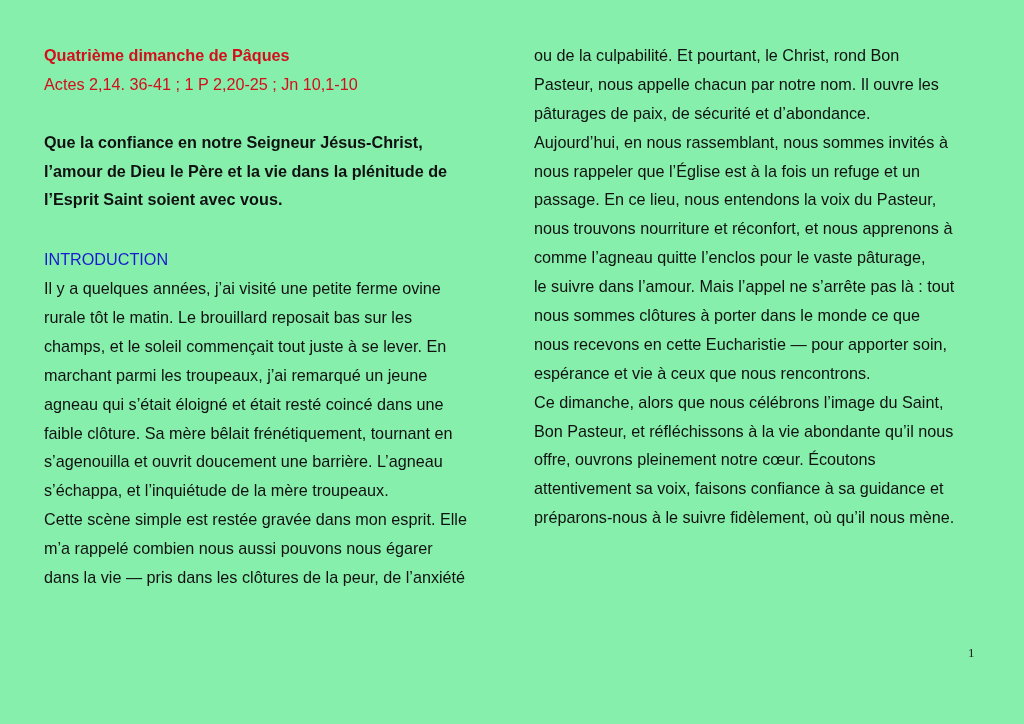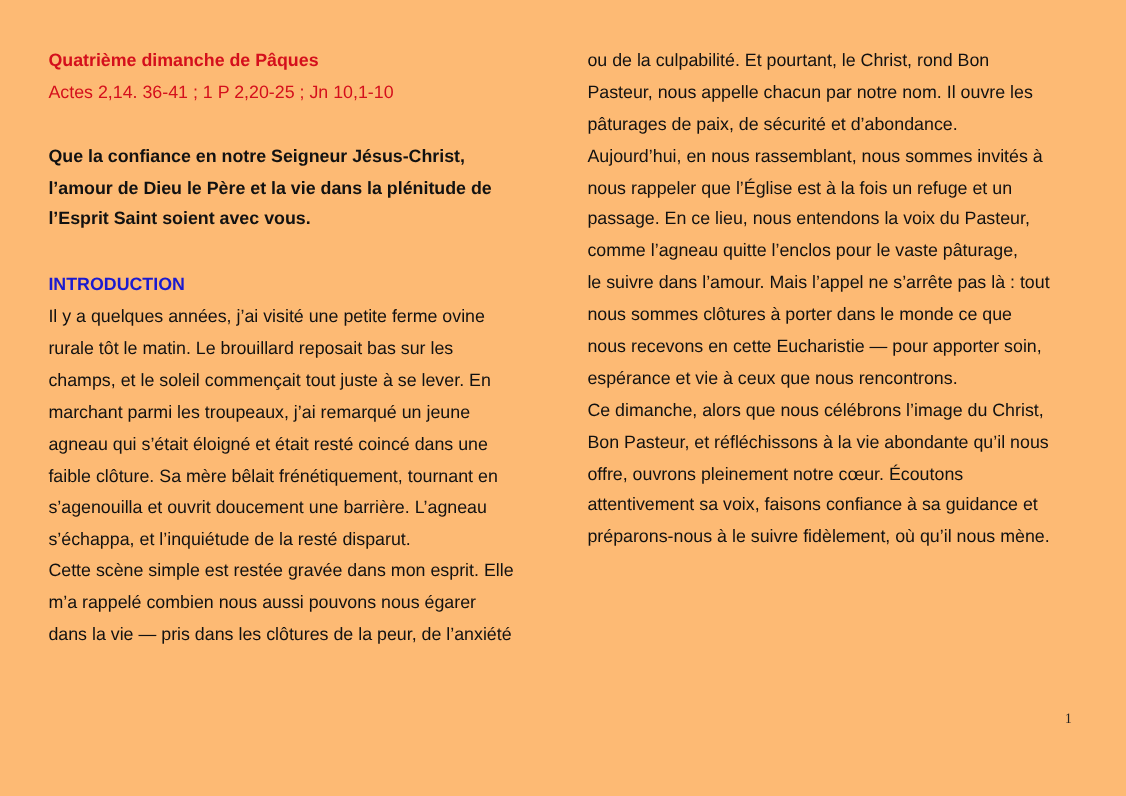--- a/index.html
+++ b/index.html
@@ -12,21 +12,21 @@
       height: 724px;
       position: relative;
       overflow: hidden;
       font-family: "Liberation Sans", sans-serif;
       color: #111111;
     }
     .page {
       position: absolute;
       left: 0; top: 0;
       width: 1024px; height: 724px;
-      background: #fdba74;
+      background: #86efac;
     }
     .column {
       position: absolute;
       top: 41px;
       width: 450px;
     }
     .col-left { left: 44px; }
     .col-right { left: 534px; }
     .line {
       display: block;
@@ -42,21 +42,21 @@
     }
     .refs {
       color: #d40f1c;
     }
     .greeting {
       font-weight: bold;
       color: #111111;
     }
     .section-heading {
       color: #1a1ad0;
-      font-weight: bold;
+      font-weight: normal;
       margin-top: 2px;
     }
     .page-number {
       position: absolute;
       left: 968px;
       top: 645px;
       font-family: "Liberation Serif", serif;
       font-size: 13px;
       color: #222222;
     }
@@ -75,39 +75,40 @@
     <span class="line greeting">l’Esprit Saint soient avec vous.</span>
     <span class="line blank"></span>
     <span class="line section-heading">INTRODUCTION</span>
     <span class="line">Il y a quelques années, j’ai visité une petite ferme ovine</span>
     <span class="line">rurale tôt le matin. Le brouillard reposait bas sur les</span>
     <span class="line">champs, et le soleil commençait tout juste à se lever. En</span>
     <span class="line">marchant parmi les troupeaux, j’ai remarqué un jeune</span>
     <span class="line">agneau qui s’était éloigné et était resté coincé dans une</span>
     <span class="line">faible clôture. Sa mère bêlait frénétiquement, tournant en</span>
     <span class="line">s’agenouilla et ouvrit doucement une barrière. L’agneau</span>
-    <span class="line">s’échappa, et l’inquiétude de la resté disparut.</span>
+    <span class="line">s’échappa, et l’inquiétude de la mère troupeaux.</span>
     <span class="line">Cette scène simple est restée gravée dans mon esprit. Elle</span>
     <span class="line">m’a rappelé combien nous aussi pouvons nous égarer</span>
     <span class="line">dans la vie — pris dans les clôtures de la peur, de l’anxiété</span>
   </div>
 
   <div class="column col-right">
     <span class="line">ou de la culpabilité. Et pourtant, le Christ, rond Bon</span>
     <span class="line">Pasteur, nous appelle chacun par notre nom. Il ouvre les</span>
     <span class="line">pâturages de paix, de sécurité et d’abondance.</span>
     <span class="line">Aujourd’hui, en nous rassemblant, nous sommes invités à</span>
     <span class="line">nous rappeler que l’Église est à la fois un refuge et un</span>
     <span class="line">passage. En ce lieu, nous entendons la voix du Pasteur,</span>
+    <span class="line">nous trouvons nourriture et réconfort, et nous apprenons à</span>
     <span class="line">comme l’agneau quitte l’enclos pour le vaste pâturage,</span>
     <span class="line">le suivre dans l’amour. Mais l’appel ne s’arrête pas là : tout</span>
     <span class="line">nous sommes clôtures à porter dans le monde ce que</span>
     <span class="line">nous recevons en cette Eucharistie — pour apporter soin,</span>
     <span class="line">espérance et vie à ceux que nous rencontrons.</span>
-    <span class="line">Ce dimanche, alors que nous célébrons l’image du Christ,</span>
+    <span class="line">Ce dimanche, alors que nous célébrons l’image du Saint,</span>
     <span class="line">Bon Pasteur, et réfléchissons à la vie abondante qu’il nous</span>
     <span class="line">offre, ouvrons pleinement notre cœur. Écoutons</span>
     <span class="line">attentivement sa voix, faisons confiance à sa guidance et</span>
     <span class="line">préparons-nous à le suivre fidèlement, où qu’il nous mène.</span>
   </div>
 
   <div class="page-number">1</div>
 </div>
 
 </body></html>

